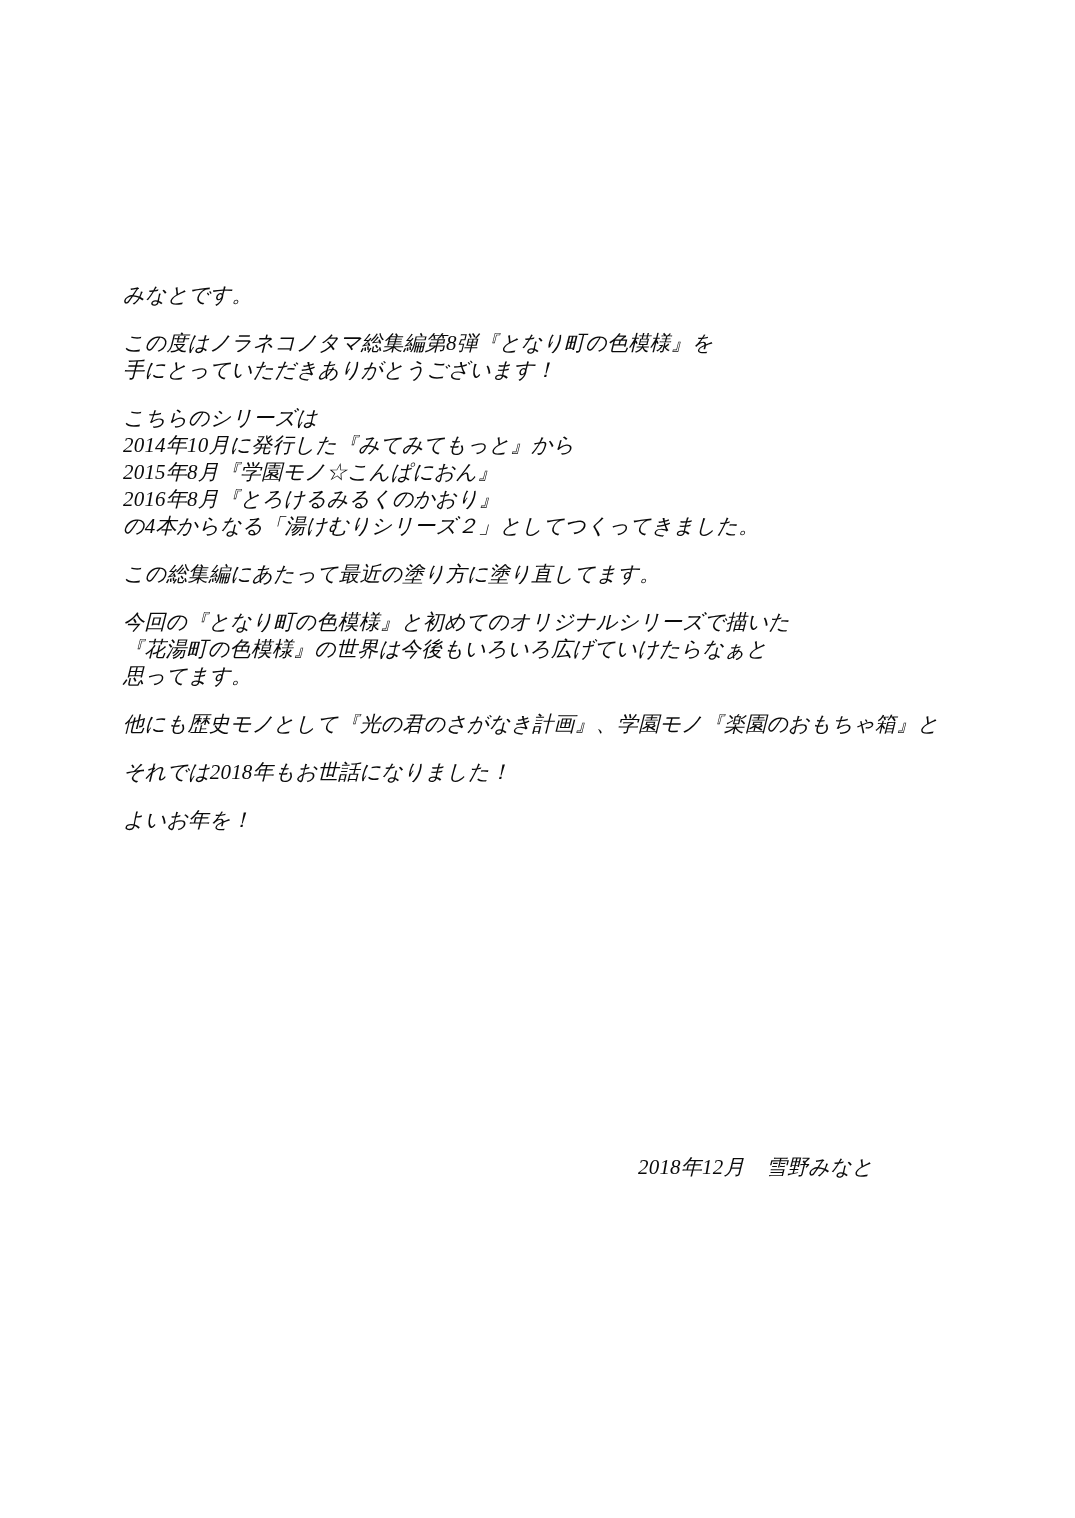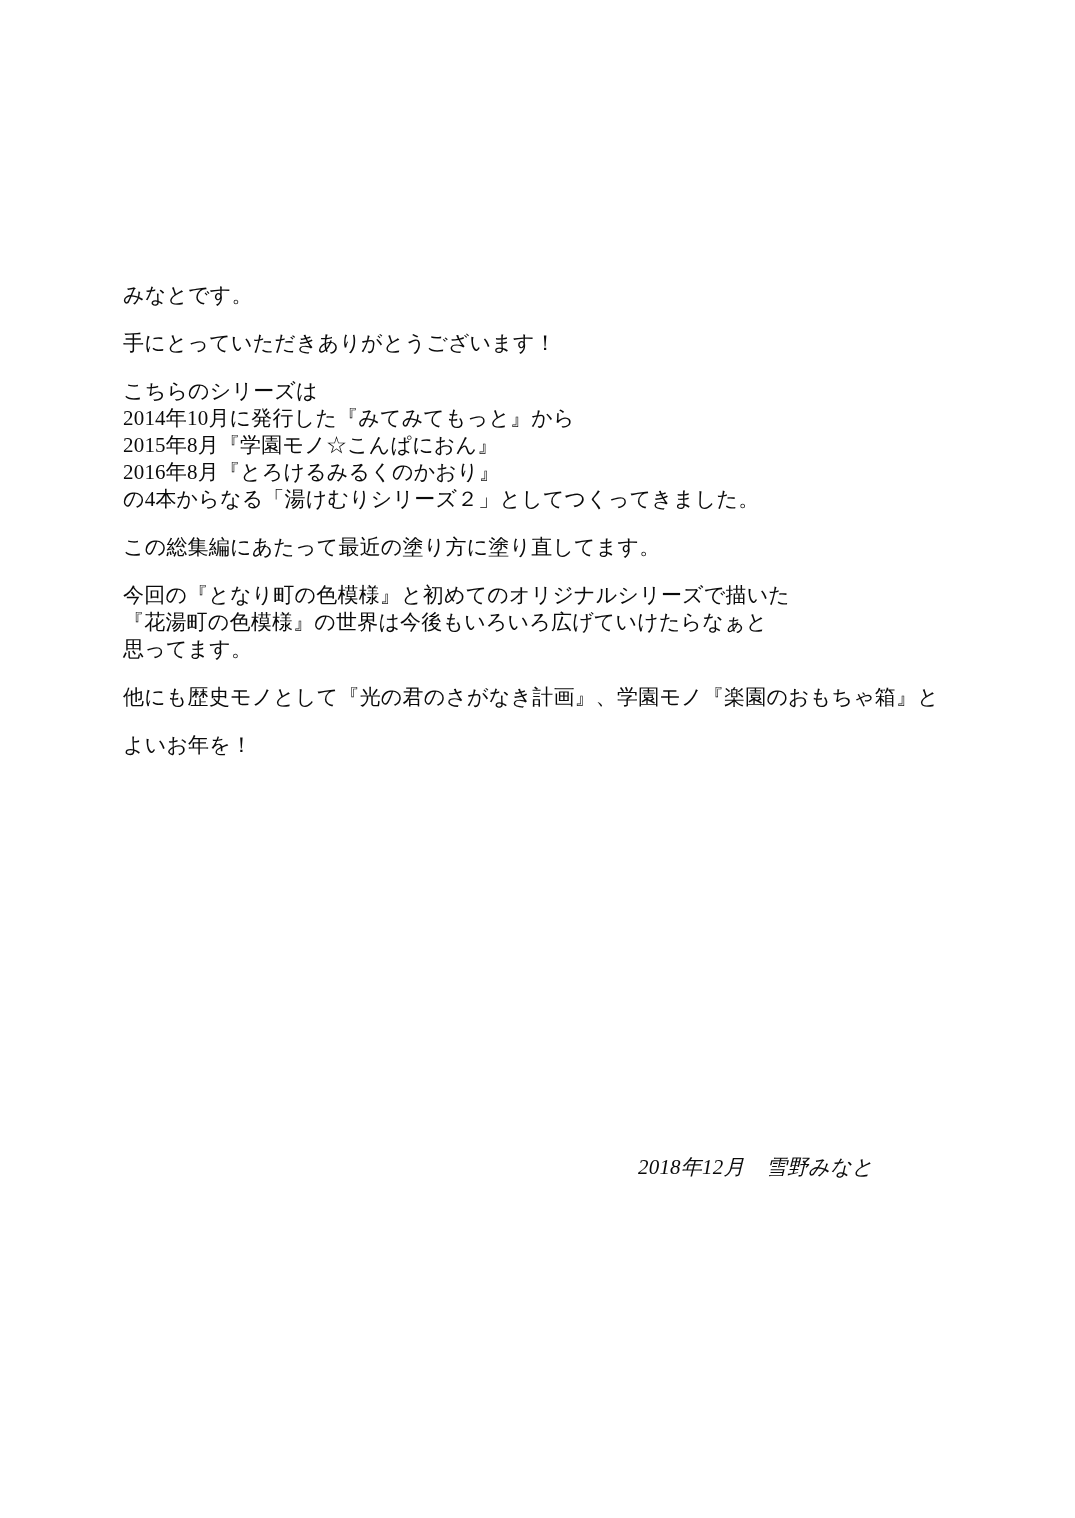--- a/index.html
+++ b/index.html
@@ -20,20 +20,21 @@
     position: absolute;
     left: 123px;
     top: 282px;
     font-size: 21px;
     line-height: 27px;
     letter-spacing: 0.2px;
   }
   .para {
     margin: 0 4px 21px 0;
     padding: 0;
+    font-style: italic;
   }
   .line {
     white-space: pre;
   }
   .signature {
     position: absolute;
     left: 638px;
     top: 1154px;
     font-size: 21px;
     line-height: 27px;
@@ -47,20 +48,21 @@
 
 <div class="page">
 
   <div class="text-block">
 
     <div class="para">
       <div class="line">みなとです。</div>
     </div>
 
     <div class="para">
+      <div class="line">この度はノラネコノタマ総集編第8弾『となり町の色模様』を</div>
       <div class="line">手にとっていただきありがとうございます！</div>
     </div>
 
     <div class="para">
       <div class="line">こちらのシリーズは</div>
       <div class="line">2014年10月に発行した『みてみてもっと』から</div>
       <div class="line">2015年8月『学園モノ☆こんぱにおん』</div>
       <div class="line">2016年8月『とろけるみるくのかおり』</div>
       <div class="line">の4本からなる「湯けむりシリーズ２」としてつくってきました。</div>
     </div>
@@ -73,20 +75,21 @@
       <div class="line">今回の『となり町の色模様』と初めてのオリジナルシリーズで描いた</div>
       <div class="line">『花湯町の色模様』の世界は今後もいろいろ広げていけたらなぁと</div>
       <div class="line">思ってます。</div>
     </div>
 
     <div class="para">
       <div class="line">他にも歴史モノとして『光の君のさがなき計画』、学園モノ『楽園のおもちゃ箱』と</div>
     </div>
 
     <div class="para">
+      <div class="line">それでは2018年もお世話になりました！</div>
     </div>
 
     <div class="para">
       <div class="line">よいお年を！</div>
     </div>
 
   </div>
 
   <div class="signature">2018年12月　雪野みなと</div>
 

